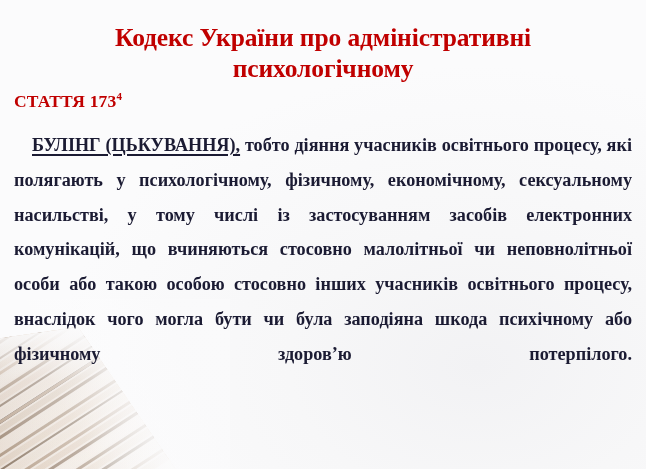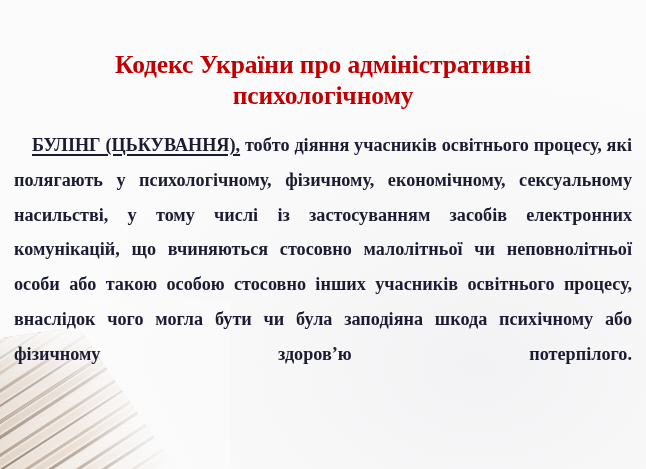--- a/index.html
+++ b/index.html
@@ -62,21 +62,20 @@
     height: 469px;
     box-sizing: border-box;
   }
 
   #title-block {
     position: absolute;
     top: 22px;
     left: 44px;
     width: 558px;
     text-align: center;
-    margin-top: 27px;
   }
   .title-line {
     display: block;
     color: #c00000;
     font-weight: bold;
     font-size: 25.5px;
     line-height: 31px;
     letter-spacing: -0.1px;
     white-space: nowrap;
   }
@@ -197,17 +196,18 @@
   </div>
   <div id="photo-veil"></div>
 
   <div id="content">
 
     <div id="title-block">
       <span class="title-line">Кодекс України про адміністративні</span>
       <span class="title-line">психологічному</span>
     </div>
 
+    <div id="article-heading"><span>СТАТТЯ 173</span><span class="sup">4</span></div>
 
     <div id="body-text"><span class="lead">БУЛІНГ (ЦЬКУВАННЯ),</span><span> тобто діяння учасників освітнього процесу, які полягають у психологічному, фізичному, економічному, сексуальному насильстві, у тому числі із застосуванням засобів електронних комунікацій, що вчиняються стосовно малолітньої чи неповнолітньої особи або такою особою стосовно інших учасників освітнього процесу, внаслідок чого могла бути чи була заподіяна шкода психічному або фізичному здоров’ю потерпілого.</span></div>
 
   </div>
 </div>
 
 </body></html>

